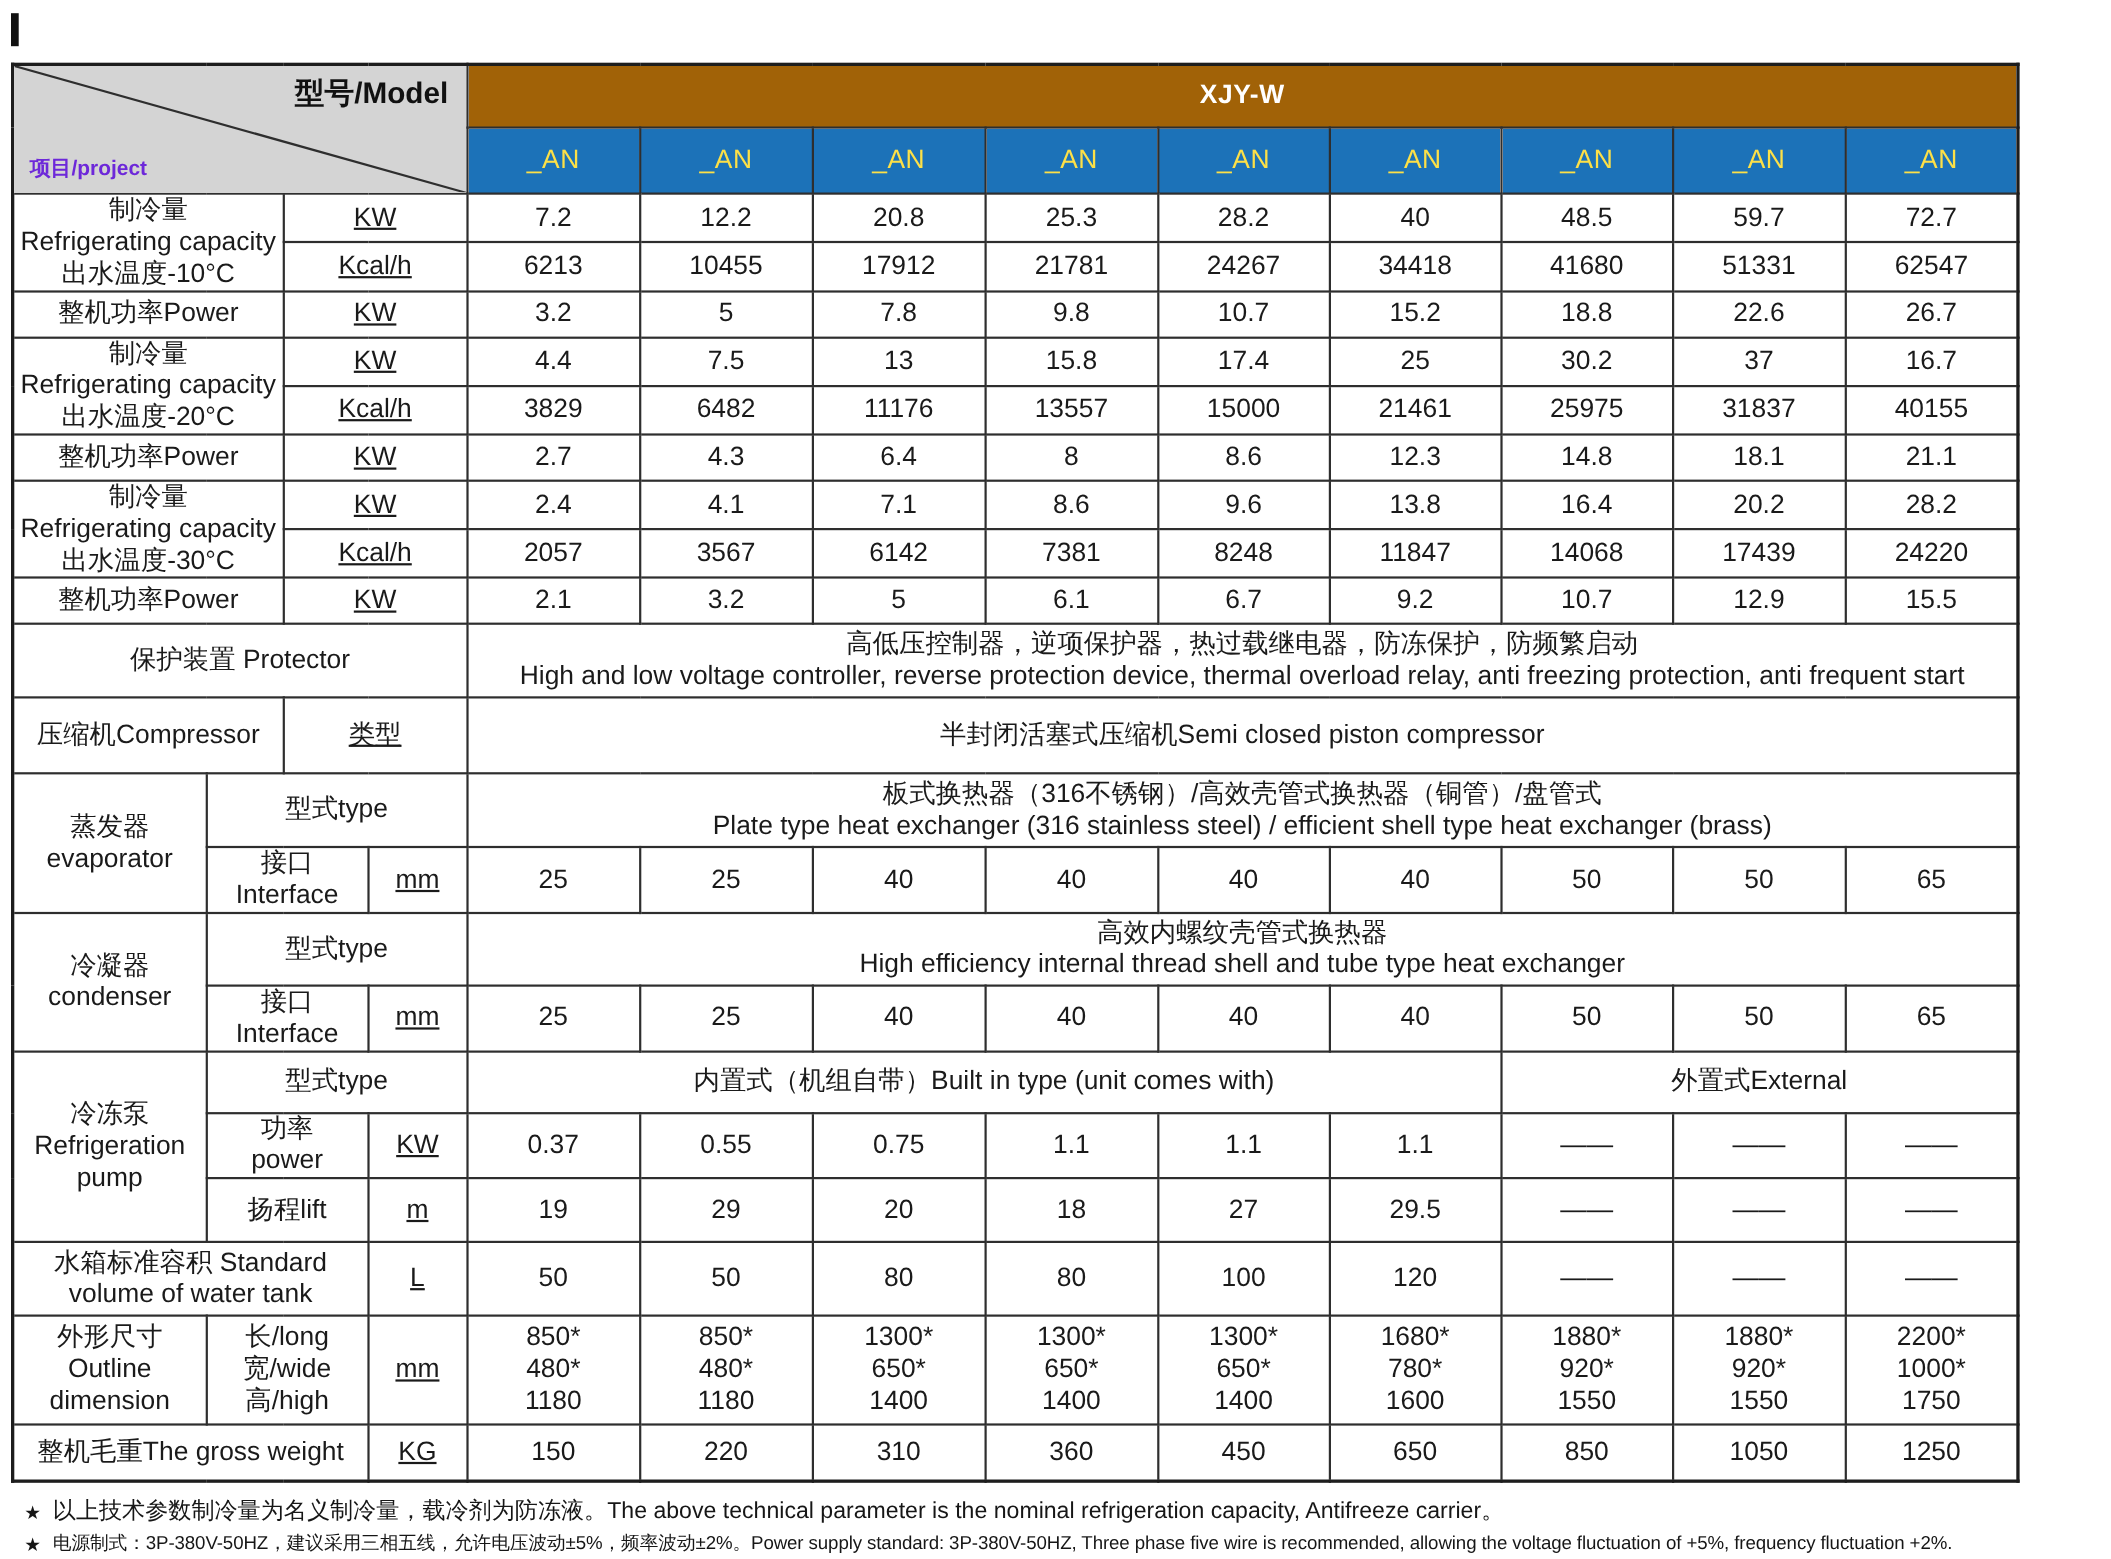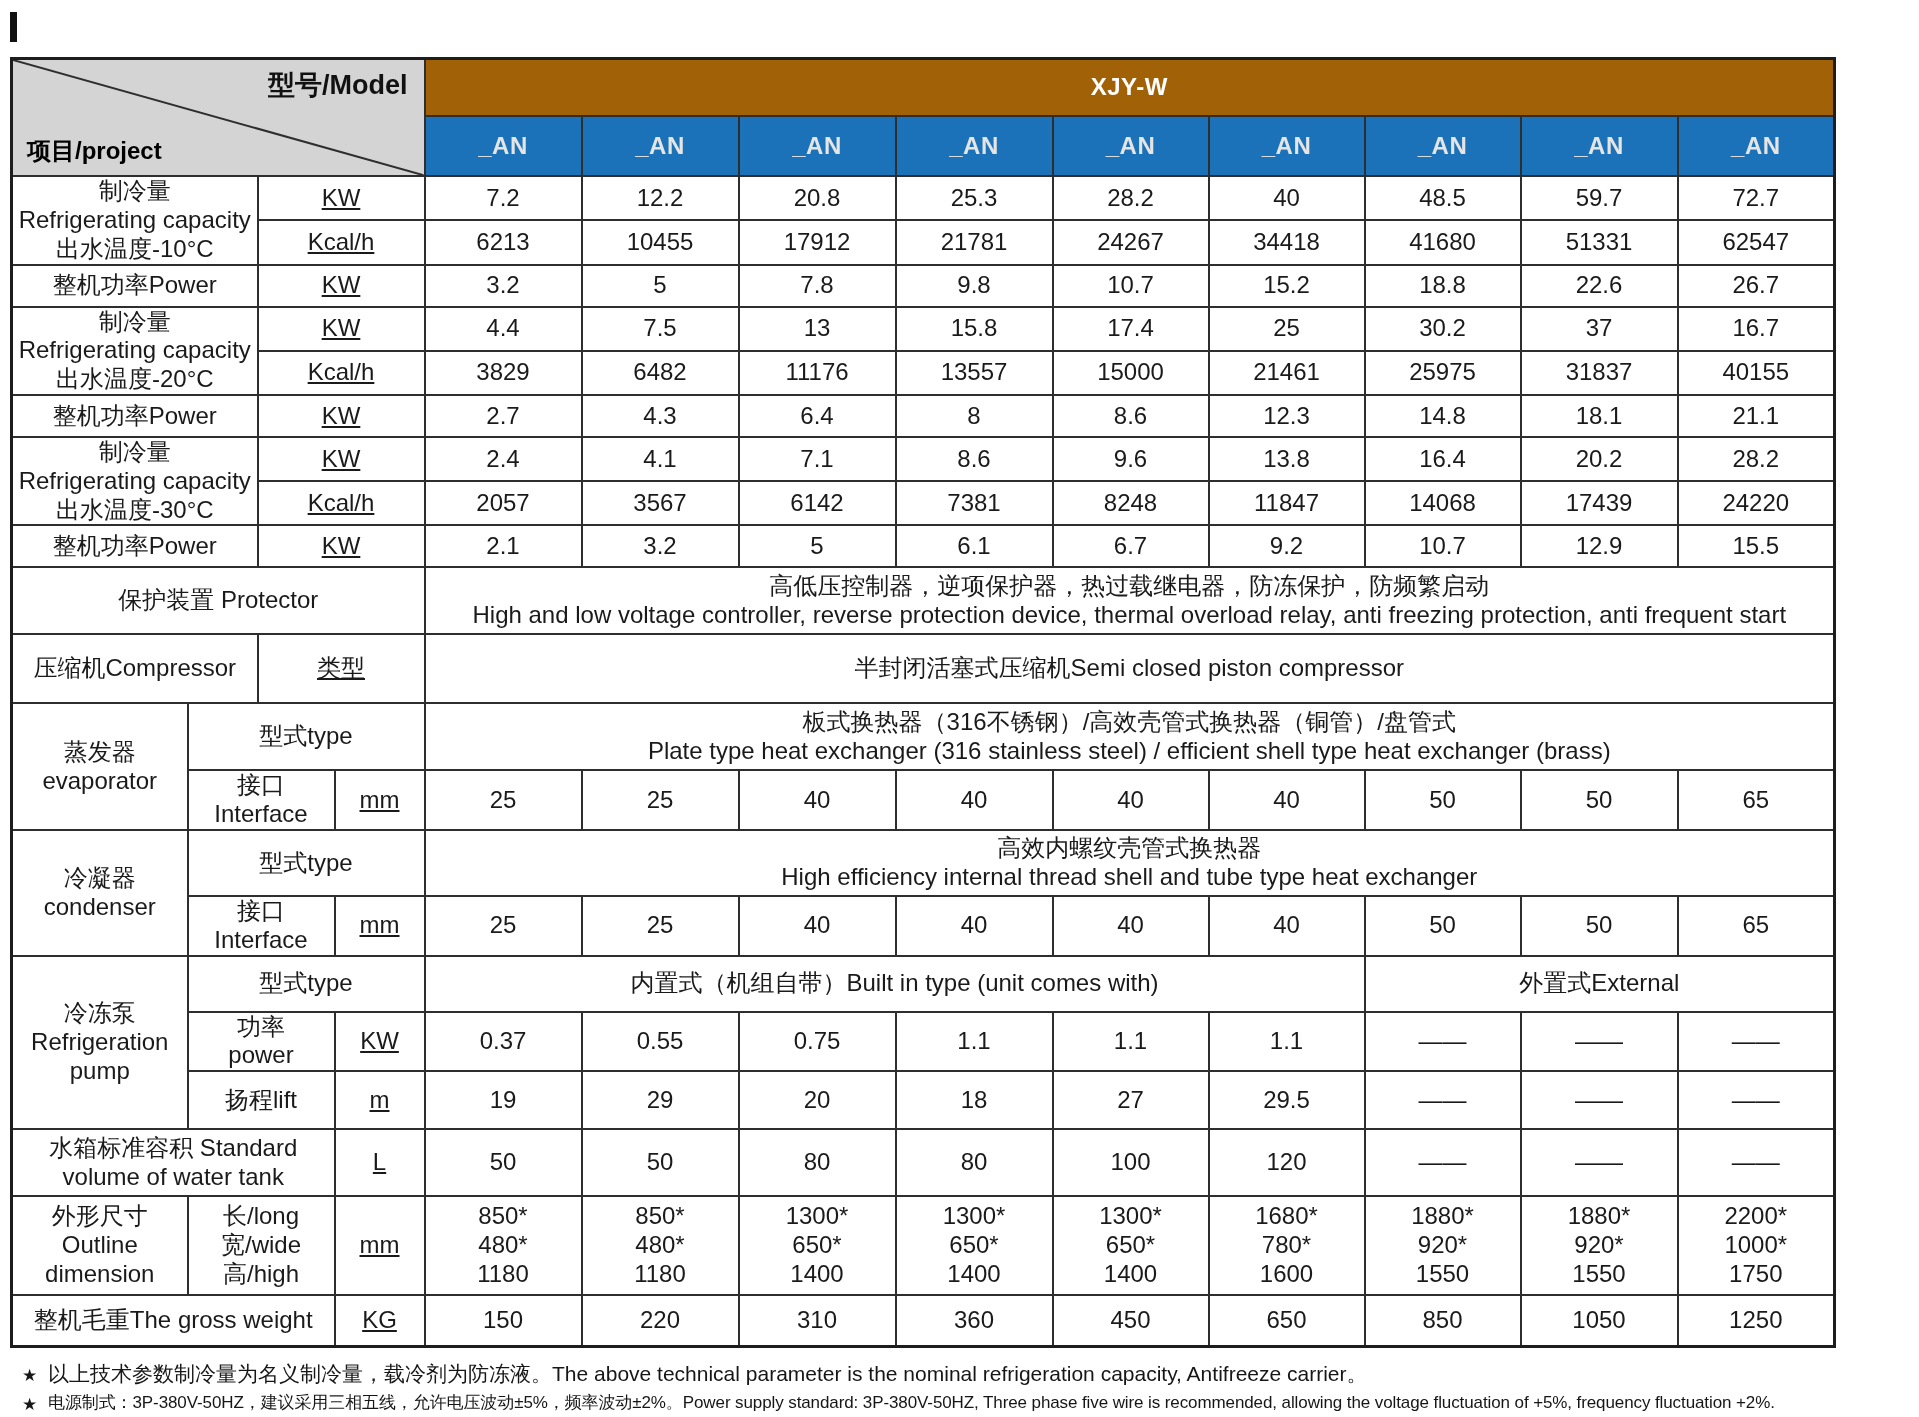--- a/index.html
+++ b/index.html
@@ -25,23 +25,23 @@
     border:2px solid #2e2e2e;
     text-align:center;vertical-align:middle;
     white-space:pre-line;
     font-size:24px;line-height:1.2;
     padding:0 4px;overflow:hidden;
   }
   
   .corner{background:#d4d4d4;position:relative;padding:0;}
   .corner svg{position:absolute;left:0;top:0;width:100%;height:100%;}
   .c-top{position:absolute;top:9px;right:16px;font-size:27px;font-weight:bold;color:#111;}
-  .c-bot{position:absolute;bottom:9px;left:14px;font-size:24px;font-weight:bold;color:#000000;}
+  .c-bot{position:absolute;bottom:9px;left:14px;font-size:19px;font-weight:bold;color:#6d28d9;}
   .band{background:#a16207;color:#fff;font-weight:bold;font-size:31px;letter-spacing:0.5px;}
-  .an-cell{background:#1c72b8;color:#e5e5e5;font-weight:bold;font-size:29px;letter-spacing:0.5px;}
+  .an-cell{background:#1c72b8;color:#fde047;font-weight:normal;font-size:29px;letter-spacing:0.5px;}
 
   
   .h-band{height:52px}.h-an{height:54px}.h-num{height:42px}
   .h-prot{height:67px}.h-comp{height:69px}
   .h-etype{height:67px}.h-eif{height:46px}
   .h-ctype{height:66px}.h-cif{height:43px}
   .h-ptype{height:56px}.h-ppow{height:58px}.h-plift{height:58px}
   .h-tank{height:67px}.h-dims{height:99px}.h-wt{height:51px}
 
   

